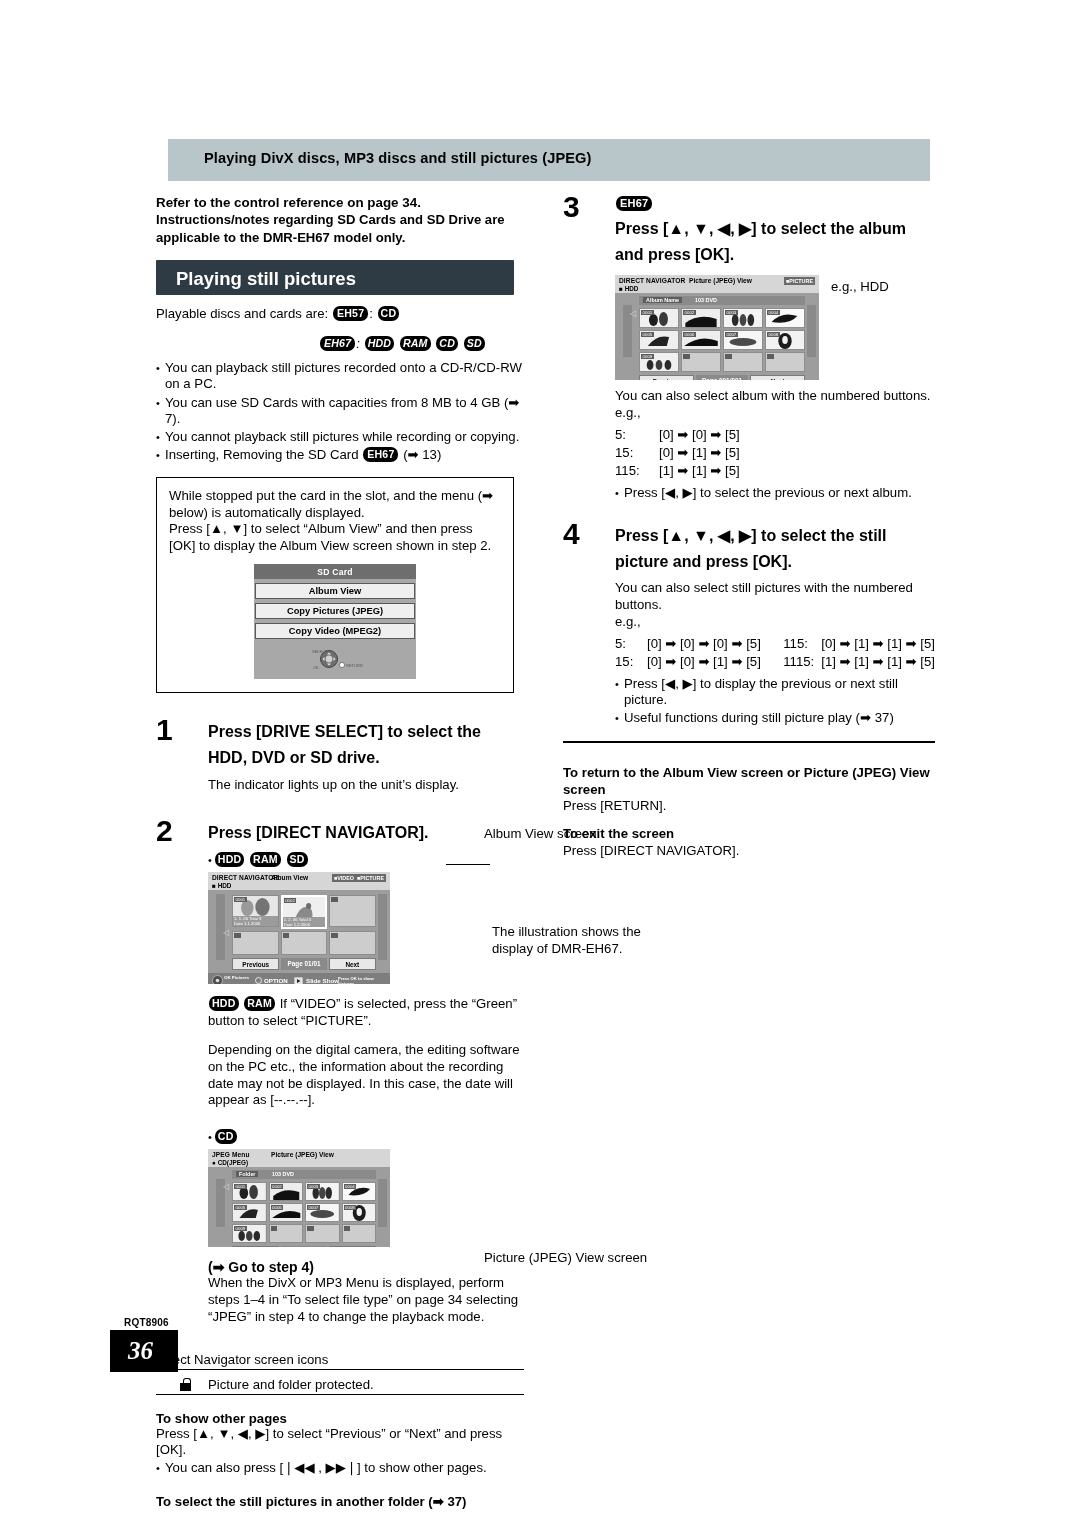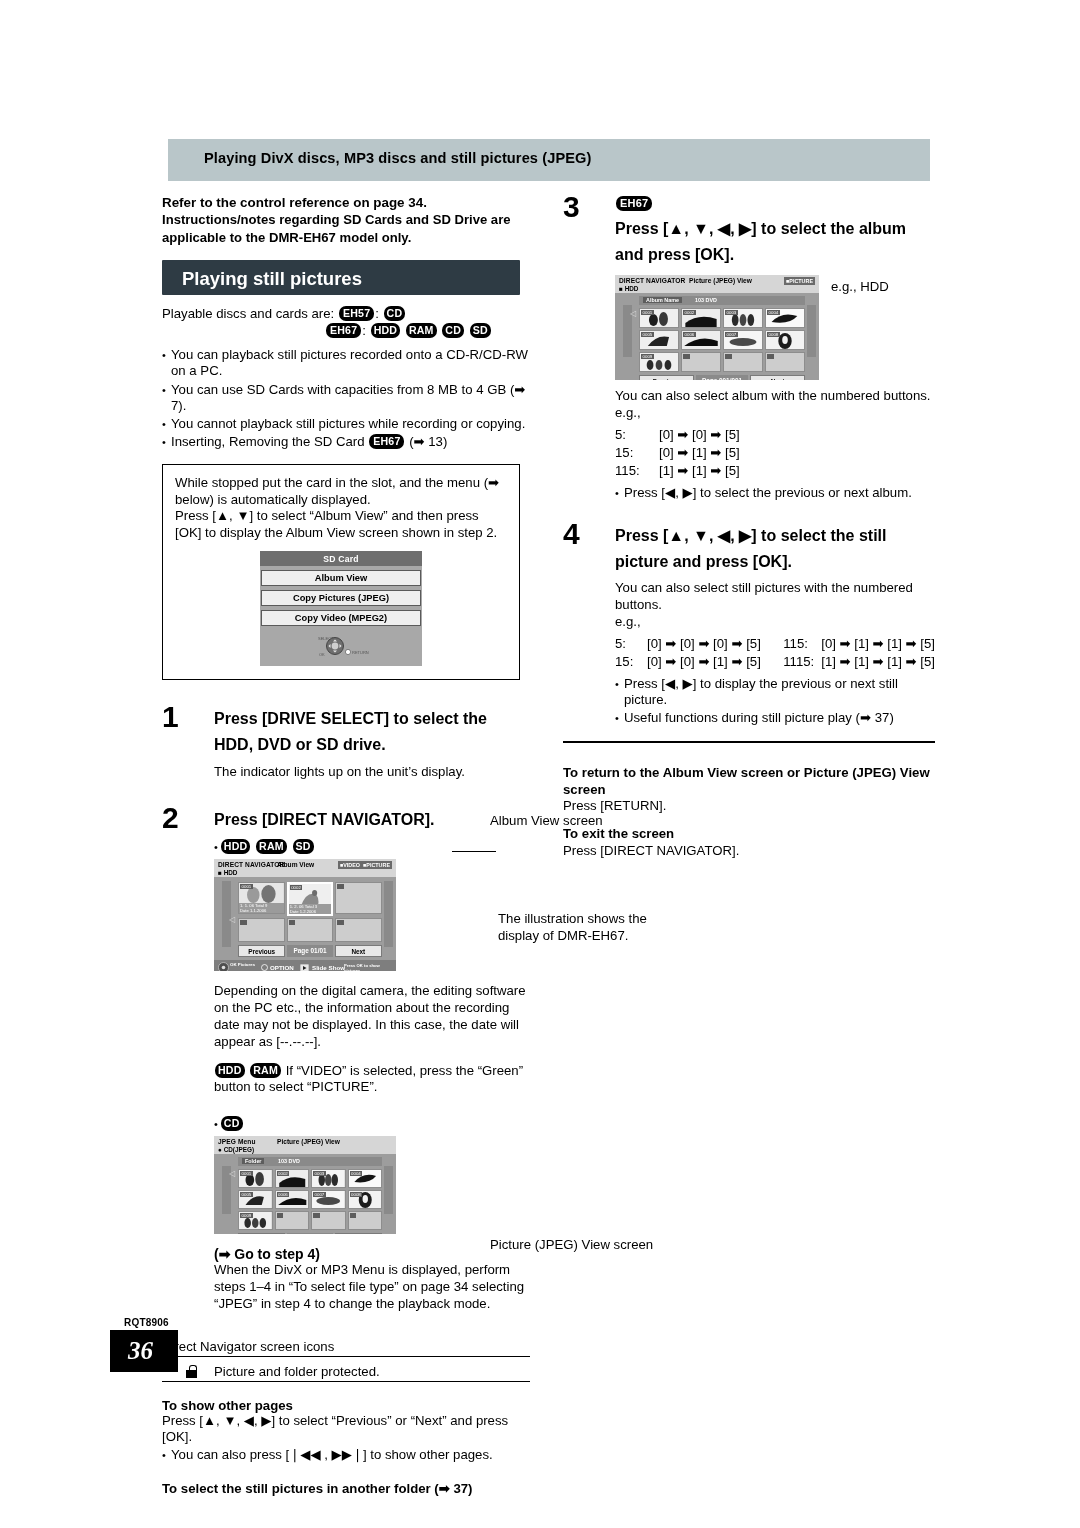--- a/index.html
+++ b/index.html
@@ -4,31 +4,31 @@
 <style>
   html,body{margin:0;padding:0;background:#fff;}
   body{width:1080px;height:1528px;position:relative;font-family:"Liberation Sans",sans-serif;color:#000;}
   .page{position:absolute;inset:0;}
 
   
   .runhead{position:absolute;left:168px;top:139px;width:762px;height:42px;background:#b9c6c9;}
   .runhead span{position:absolute;left:36px;top:11px;font-size:14.6px;font-weight:bold;letter-spacing:.1px;}
 
   
-  .col-l{position:absolute;left:162px;top:194px;width:368px;}
+  .col-l{position:absolute;left:156px;top:194px;width:368px;}
   .col-r{position:absolute;left:563px;top:194px;width:372px;}
 
   .refline{font-size:13.4px;font-weight:bold;line-height:17.4px;}
   .refsub{font-size:13.1px;font-weight:bold;line-height:17.2px;}
 
   .secthead{margin-top:14px;width:358px;height:35px;background:#2e3b44;border-radius:1px;position:relative;}
   .secthead span{position:absolute;left:20px;top:8px;color:#fff;font-size:18.5px;font-weight:bold;}
 
   .playable{margin-top:11px;font-size:13.2px;}
-  .playrow2{margin-top:2px;margin-left:163px;}
+  .playrow2{margin-top:15px;margin-left:163px;font-style:italic;}
 
   
   .badge{display:inline-block;background:#000;color:#fff;font-weight:bold;font-size:10.6px;
          line-height:13px;padding:1px 4px 1px 4px;border-radius:7px;vertical-align:1px;margin:0 1px;
          font-family:"Liberation Sans",sans-serif;letter-spacing:.2px;}
   .badge.sq{padding:1px 3px;}
 
   ul.bul{list-style:none;margin:9px 0 0 0;padding:0;}
   ul.bul li{position:relative;padding-left:9px;font-size:13.2px;line-height:16.6px;margin-bottom:1.5px;}
   ul.bul li:before{content:"\2022";position:absolute;left:0;top:0;font-size:11px;}
@@ -264,27 +264,27 @@
             </svg>
           <div class="it" style="left:98px;">Slide Show</div>
           <div class="it" style="left:130px;top:2.5px;font-size:4.2px;line-height:5px;width:48px;">Press OK to show pictures.</div>
         </div>
       </div>
 
       <div class="callout" style="left:328px;top:6px;width:175px;">Album View screen</div>
       <div class="callout" style="left:336px;top:104px;width:168px;">The illustration shows the display of DMR-EH67.</div>
       <div class="leader" style="left:290px;top:44px;width:44px;height:1.6px;"></div>
 
-      <div class="para" style="margin-top:12px;">Depending on the digital camera, the editing software on the PC etc., the information about the recording date may not be displayed. In this case, the date will appear as [--.--.--].</div>
-
       <div class="para" style="margin-top:12px;">
         <span class="badge sq">HDD</span>
         <span class="badge sq">RAM</span>
         <span>If “VIDEO” is selected, press the “Green” button to select “PICTURE”.</span>
       </div>
+
+      <div class="para" style="margin-top:12px;">Depending on the digital camera, the editing software on the PC etc., the information about the recording date may not be displayed. In this case, the date will appear as [--.--.--].</div>
 
       <div class="discline" style="margin-top:20px;">
         <span class="dot">•</span><span class="badge sq">CD</span>
       </div>
 
       <div class="mock" style="width:182px;height:98px;margin-top:5px;">
         <div class="mockhdr">
           <div class="mh1">JPEG Menu</div>
           <div class="mh2">Picture (JPEG) View</div>
           <div class="mh3">● <span>CD(JPEG)</span></div>

